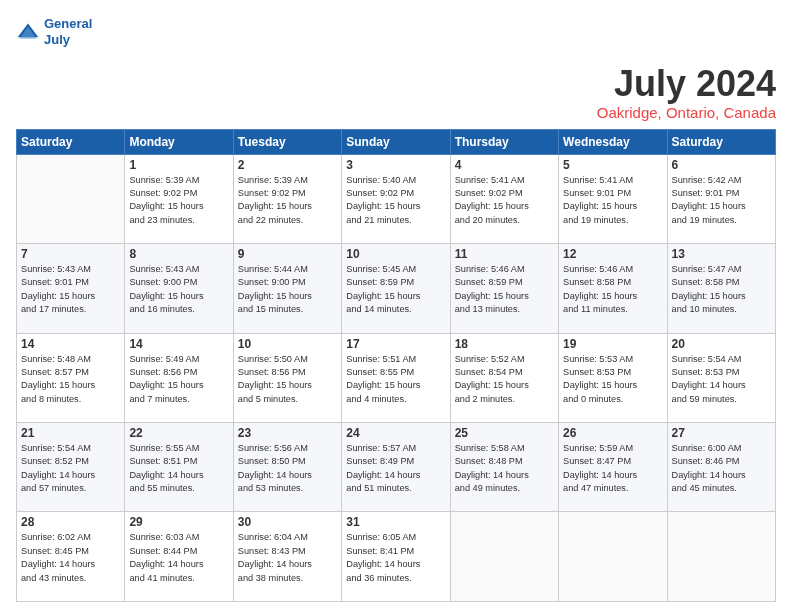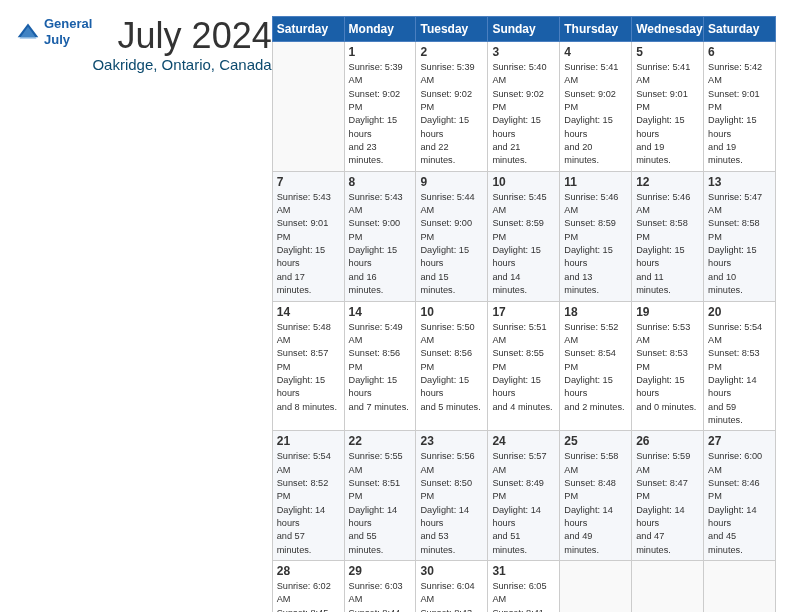--- a/index.html
+++ b/index.html
@@ -8,21 +8,21 @@
       background: #fff;
       width: 792px;
       height: 612px;
       overflow: hidden;
     }
     .page {
       width: 792px;
       height: 612px;
       padding: 16px 16px 10px 16px;
       display: flex;
-      flex-direction: row;
+      flex-direction: column;
     }
     .header {
       display: flex;
       justify-content: space-between;
       align-items: flex-start;
       margin-bottom: 8px;
     }
     .logo {
       display: flex;
       align-items: center;
@@ -39,27 +39,28 @@
     }
     .logo-icon {
       width: 24px;
       height: 24px;
     }
     .title-block {
       text-align: right;
     }
     .main-title {
       font-size: 36px;
-      font-weight: normal;
+      font-weight: bold;
       color: #333;
       line-height: 1.1;
+      margin-top: 48px;
     }
     .subtitle {
       font-size: 15px;
-      color: #0c4a6e;
+      color: #ef4444;
     }
     .calendar {
       flex: 1;
       border: 1px solid #ccc;
       border-collapse: collapse;
       width: 100%;
       table-layout: fixed;
     }
     .calendar th {
       background-color: #1a5fa8;

